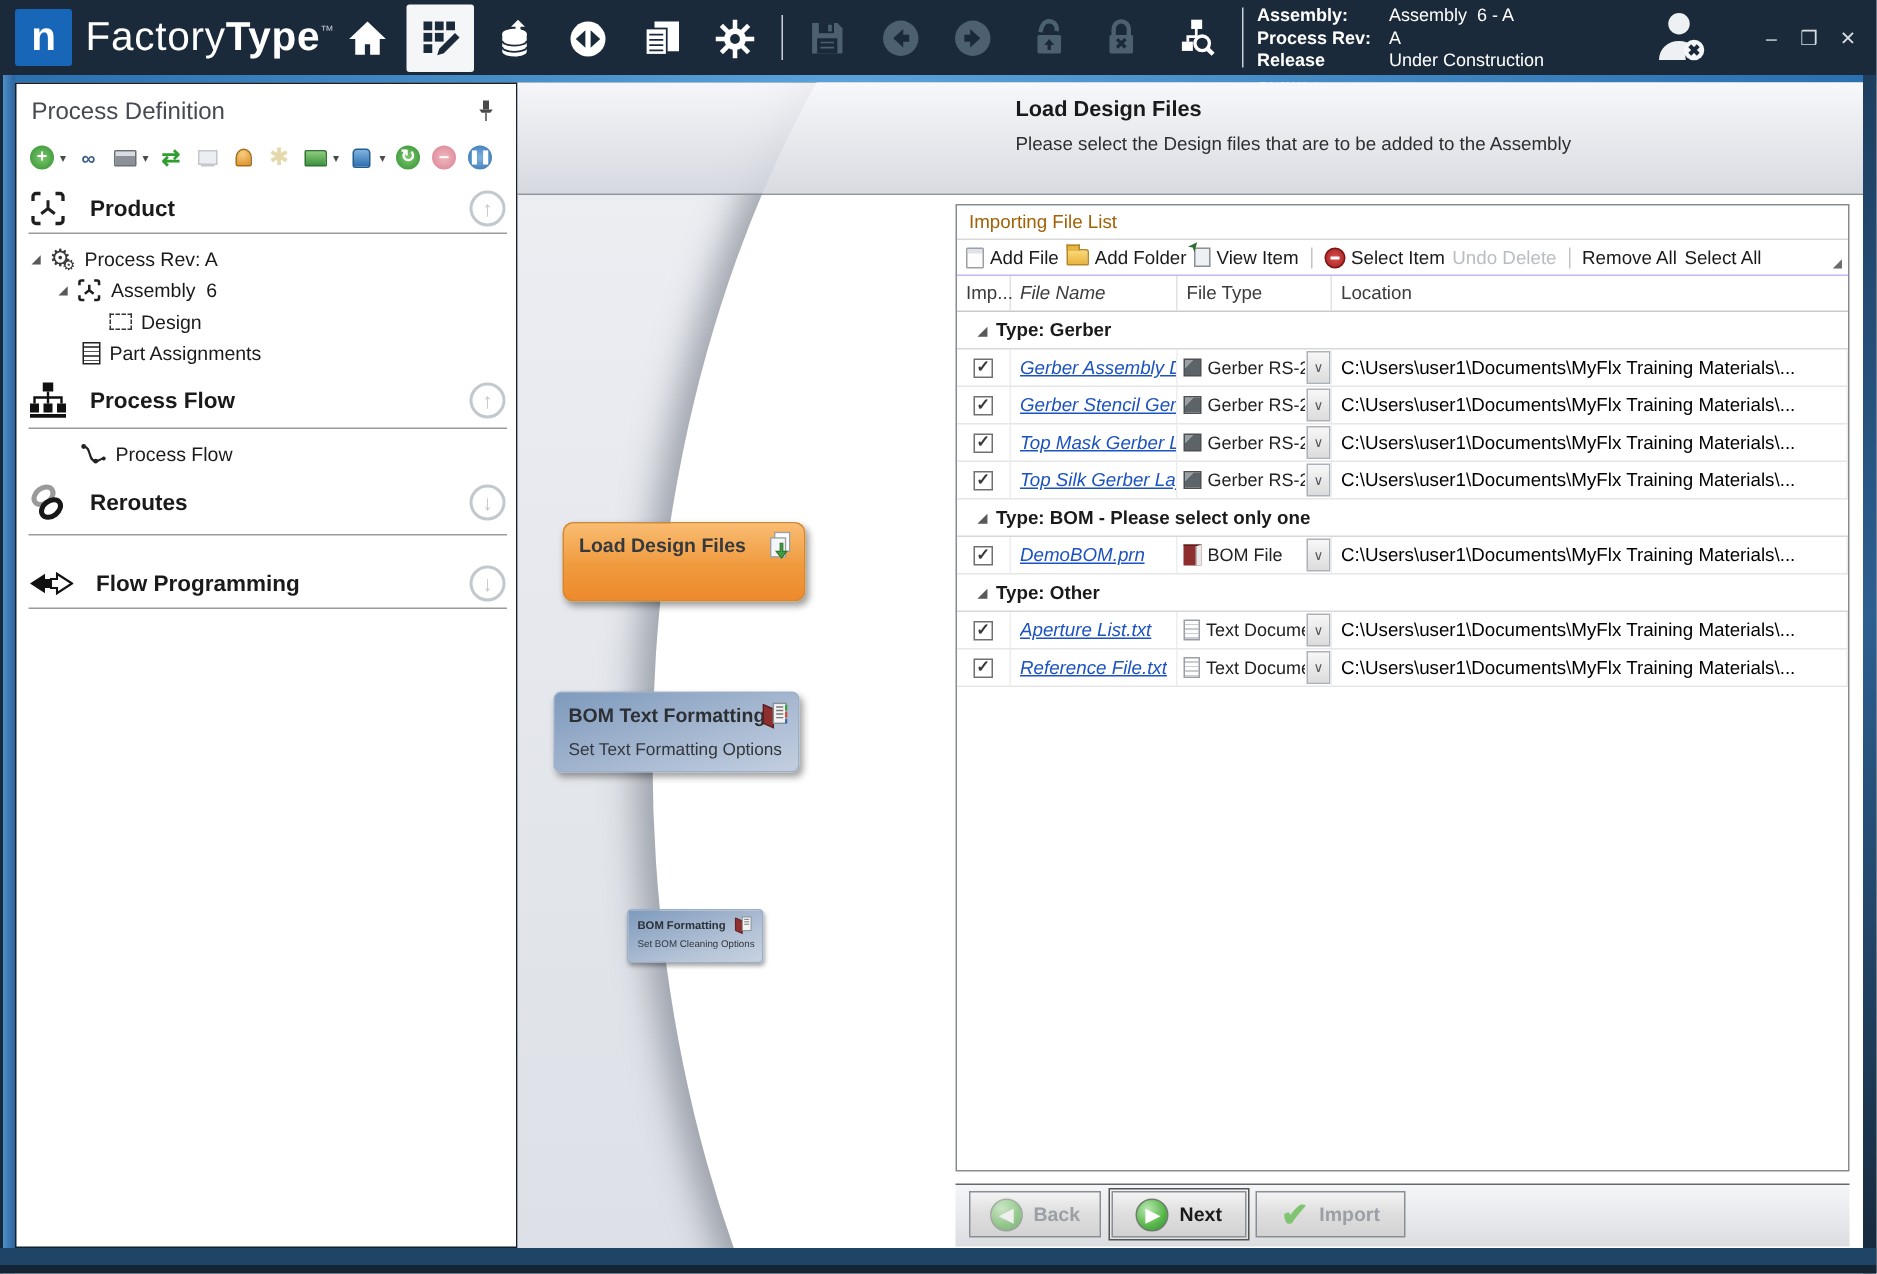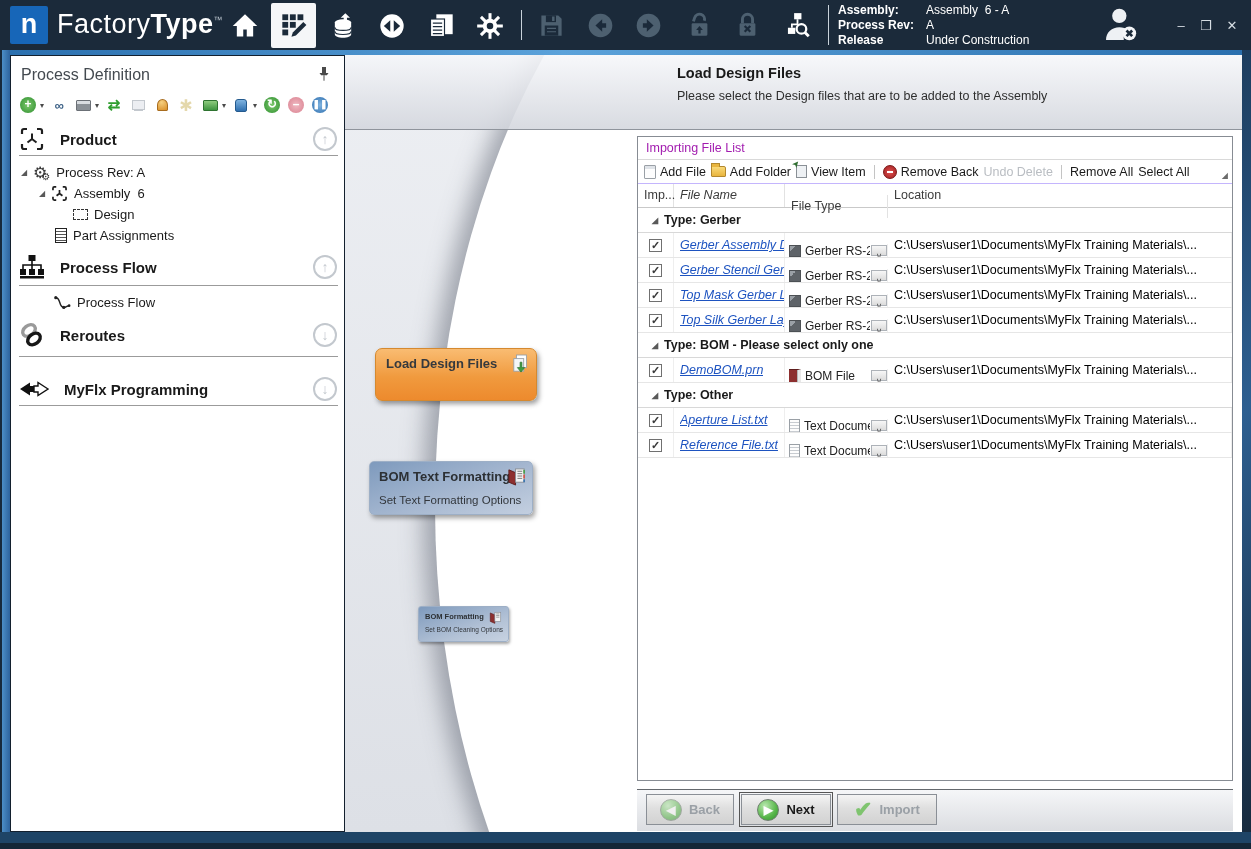--- a/index.html
+++ b/index.html
@@ -67,37 +67,37 @@
   #step-bomtext { left:24px; top:406px; width:164px; height:54px; background:linear-gradient(160deg,#7e9abd,#a9bad2 60%,#c3cfe0); border:1px solid #9dafc6; border-radius:5px; }
   #step-bomtext .step-title { left:9px; top:7px; font-size:13px; font-weight:bold; color:#2c3034; }
   #step-bomtext .step-sub { left:9px; top:32px; font-size:11.5px; color:#33373c; }
   #step-bomfmt { left:73px; top:551px; width:91px; height:36px; background:linear-gradient(160deg,#7e9abd,#b3c2d6 65%,#c7d2e1); border:1px solid #9dafc6; border-radius:3px; box-shadow:1px 2px 3px rgba(0,0,0,.35); }
   #step-bomfmt .step-title { left:6px; top:5px; font-size:7.5px; font-weight:bold; color:#2c3034; }
   #step-bomfmt .step-sub { left:6px; top:19px; font-size:6.5px; color:#33373c; }
   .doc-badge { right:6px; top:5px; }
 
   
   #panel { left:292px; top:81px; width:596px; height:645px; background:#fff; border:1px solid #878c93; font-size:12.5px; }
-  #panel-title { height:23px; line-height:23px; padding-left:8px; color:#a21caf; border-bottom:1px solid #d9d9d9; }
+  #panel-title { height:23px; line-height:23px; padding-left:8px; color:#a16207; border-bottom:1px solid #d9d9d9; }
   #list-toolbar { height:24px; display:flex; align-items:center; padding-left:6px; gap:5px; border-bottom:1px solid #c4b5fd; position:relative; }
   .tb-item { display:flex; align-items:center; gap:4px; color:#1a1a1a; font-size:12.5px; }
   .tb-item.disabled { color:#b9bdc2;align-items:flex-end; }
   .tb-sep { width:1px; height:14px; background:#c4c4c4; margin:0 3px; }
   .grip { position:absolute; right:4px; bottom:3px; font-size:8px; color:#6b6b6b; }
   .tb-file { width:12px; height:14px; background:#fdfdfd; border:1px solid #9aa0a6; border-radius:1px; box-shadow:inset 0 3px 0 #dfe3e8; }
   .tb-folder { width:15px; height:11px; background:linear-gradient(#f9d978,#e9b53e); border:1px solid #b3882e; border-radius:1px 2px 1px 1px; position:relative; }
   .tb-folder::before { content:""; position:absolute; left:-1px; top:-4px; width:7px; height:3px; background:#e9b53e; border:1px solid #b3882e; border-bottom:none; }
   .tb-view { width:11px; height:13px; background:#eef1f4; border:1px solid #8a9096; position:relative; }
   .tb-view::before { content:"➤"; position:absolute; left:-5px; top:-7px; font-size:9px; color:#2f6e31; transform:rotate(-50deg); }
   .tb-remove { width:14px; height:14px; border-radius:50%; background:radial-gradient(#e05050,#9e1f1f); border:1px solid #7c1616; position:relative; }
   .tb-remove::before { content:""; position:absolute; left:3px; top:5.5px; width:6px; height:2px; background:#fff; }
 
   #col-header { height:24px; display:flex; border-bottom:1px solid #c9c9c9; color:#3c3c3c; }
   .col { padding:4px 0 0 6px; border-right:1px solid #e2e2e2; height:100%; }
-  .c1 { width:36px; } .c2 { width:111px;font-style:italic; } .c3 { width:103px;margin-top:11px; } .c4 { flex:1; border-right:none; }
+  .c1 { width:36px; } .c2 { width:111px;font-style:italic; } .c3 { width:103px; } .c4 { flex:1; border-right:none; }
 
   .group-row { height:25px; display:flex; align-items:center; border-bottom:1px solid #d8d8d8; font-weight:bold; color:#1a1a1a; }
   .group-row .expander { margin-left:12px; }
   .data-row { height:25px; display:flex; border-bottom:1px solid #e6e6e6; align-items:stretch; }
   .cell { display:flex; align-items:center; overflow:hidden; white-space:nowrap; border-right:1px solid #eee; }
   .cell.c1 { justify-content:center; padding:0; }
   .checkbox { width:13px; height:13px; background:#fff; border:1px solid #707070; font-size:11px; line-height:11px; text-align:center; color:#3a3a3a; }
   .checkbox.checked::after { content:"✓"; font-weight:bold; }
   .file-link { color:#1d53c0; text-decoration:underline; margin-left:6px; overflow:hidden; white-space:nowrap; }
   .cell.c3 { padding-left:4px; position:relative; padding-right:17px; }
@@ -407,21 +407,21 @@
   </div>
   <div class="sb-sep abs" style="top:300px"></div>
 
   <div class="section-row abs" style="top:318px">
     <span class="tree-icon">
       <svg viewBox="0 0 30 16" width="30" height="16">
           <path d="M1 8 11 1.5v3.5h4v6h-4v3.5z" fill="#111"></path>
           <path d="M29 8 19 1.5v3.5h-4v6h4v3.5z" fill="#fff" stroke="#111" stroke-width="1.4"></path>
         </svg>
     </span>
-    <span class="section-label">MyFlx Programming</span>
+    <span class="section-label">Flow Programming</span>
     <span class="circle-btn">↓</span>
   </div>
   <div class="sb-sep abs" style="top:349px"></div>
 </div>
 
 <div id="main" class="abs">
   <div id="ellipse" class="abs"></div>
 
   <div id="band" class="abs">
     <div id="wiz-title" class="abs">Load Design Files</div>
@@ -476,21 +476,21 @@
           <span class="tb-folder"></span>
           <span>Add Folder</span>
         </span>
       <span class="tb-item">
           <span class="tb-view"></span>
           <span>View Item</span>
         </span>
       <span class="tb-sep"></span>
       <span class="tb-item">
           <span class="tb-remove"></span>
-          <span>Remove Back</span>
+          <span>Select Item</span>
         </span>
       <span class="tb-item disabled">
           <span>Undo Delete</span>
         </span>
       <span class="tb-sep"></span>
       <span class="tb-item">
           <span>Remove All</span>
         </span>
       <span class="tb-item">
           <span>Select All</span>

